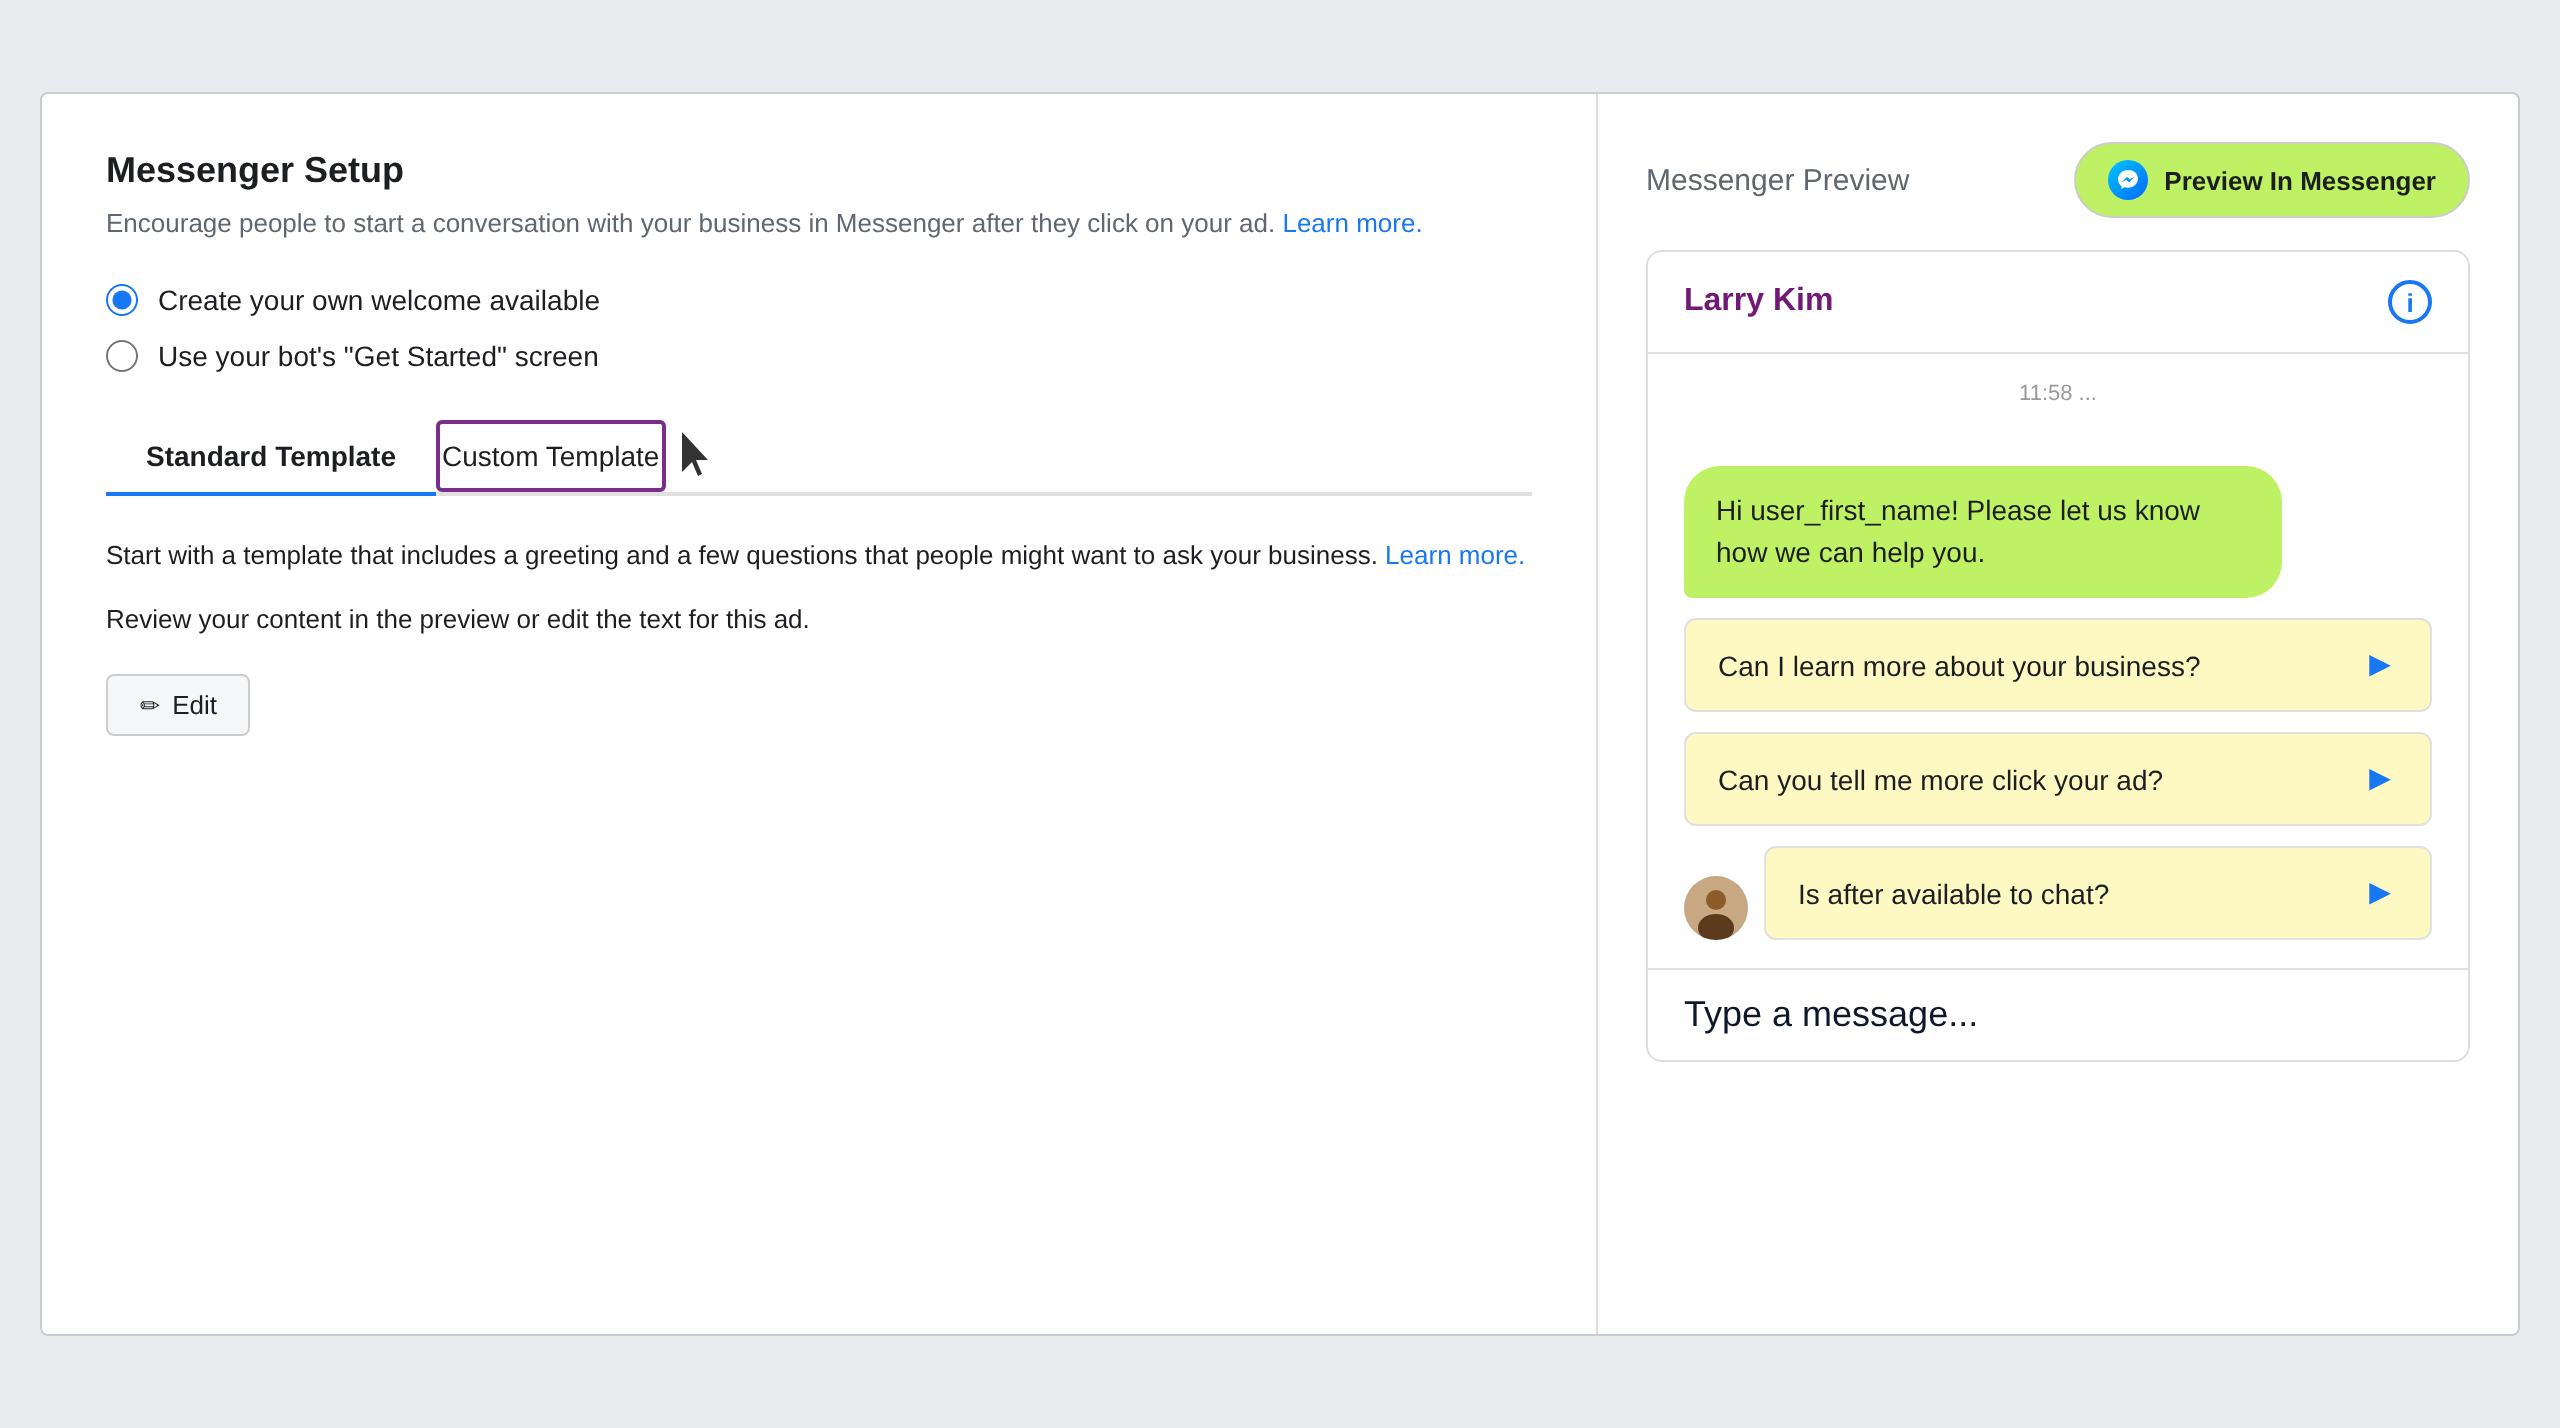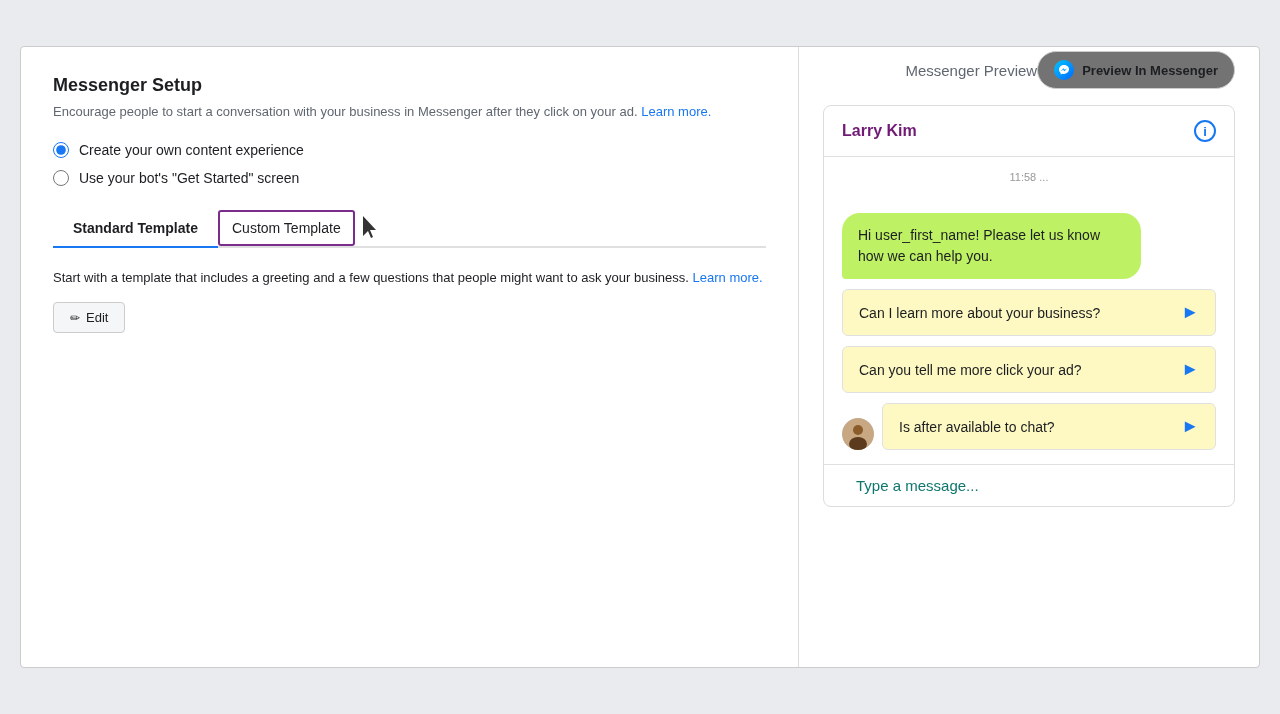--- a/index.html
+++ b/index.html
@@ -94,21 +94,21 @@
       right: 0;
       height: 2px;
       background: #1877f2;
     }
     .tab-custom {
       border: 2.5px solid #7b2d8b;
       border-radius: 3px;
       color: #1c1e21;
       font-weight: 400;
       background: #fff;
-      padding: 8px 12px;
+      padding: 8px 1px;
       position: relative;
     }
     .description-text {
       font-size: 13px;
       color: #1c1e21;
       line-height: 1.6;
       margin-bottom: 14px;
     }
     .description-text a {
       color: #1877f2;
@@ -132,45 +132,44 @@
       cursor: pointer;
       width: fit-content;
     }
     .pencil-icon {
       font-size: 12px;
     }
 
     
     .right-panel {
       width: 460px;
-      padding: 4px 24px;
+      padding: 24px 24px;
       display: flex;
       flex-direction: column;
       gap: 16px;
-      align-items: flex-end;
     }
     .right-header {
       display: flex;
       flex-direction: row;
       justify-content: space-between;
       align-items: center;
     }
     .right-header-title {
       font-size: 15px;
       color: #606770;
       font-weight: 400;
     }
     .preview-button {
       display: inline-flex;
       align-items: center;
       gap: 8px;
       padding: 8px 16px;
       border: 1px solid #ccc;
       border-radius: 20px;
-      background: #737373;
+      background: #bef264;
       font-size: 13px;
       color: #1c1e21;
       font-weight: 600;
       cursor: pointer;
     }
     .messenger-icon-circle {
       width: 20px;
       height: 20px;
       border-radius: 50%;
       background: linear-gradient(135deg, #00c6ff, #0068ff);
@@ -277,41 +276,40 @@
     }
     .avatar-circle svg {
       width: 32px;
       height: 32px;
     }
     .message-input-area {
       border-top: 1px solid #e0e0e0;
       padding: 12px 18px;
     }
     .message-input-placeholder {
-      font-size: 15px;
-      color: #0f766e;
-      margin-left: 14px;
+      font-size: 18px;
+      color: #0f172a;
     }
   </style>
 </head>
 <body>
 
 <div class="outer-wrapper">
 
   <div class="left-panel">
     <div class="page-title">Messenger Setup</div>
     <div class="page-subtitle">
       <span>Encourage people to start a conversation with your business in Messenger after they click on your ad. </span>
       <a href="#">Learn more.</a>
     </div>
 
     <div class="radio-group">
       <label class="radio-item">
         <input type="radio" name="welcome" checked="" style="">
-        <span>Create your own content experience</span>
+        <span>Create your own welcome available</span>
       </label>
       <label class="radio-item">
         <input type="radio" name="welcome" style="">
         <span>Use your bot's "Get Started" screen</span>
       </label>
     </div>
 
     <div class="tabs-container">
       <div class="tab tab-standard">
         <span>Standard Template</span>
@@ -325,20 +323,21 @@
           <path d="M0 0 L0 20 L5 15 L8 22 L10 21 L7 14 L13 14 Z" fill="#333"></path>
         </svg>
       </div>
     </div>
 
     <div class="description-text">
       <span>Start with a template that includes a greeting and a few questions that people might want to ask your business. </span>
       <a href="#">Learn more.</a>
     </div>
 
+    <div class="review-text">Review your content in the preview or edit the text for this ad.</div>
 
     <button class="edit-button">
       <span class="pencil-icon">✏</span>
       <span>Edit</span>
     </button>
   </div>
 
   <div class="right-panel">
     <div class="right-header">
       <span class="right-header-title">Messenger Preview</span>

